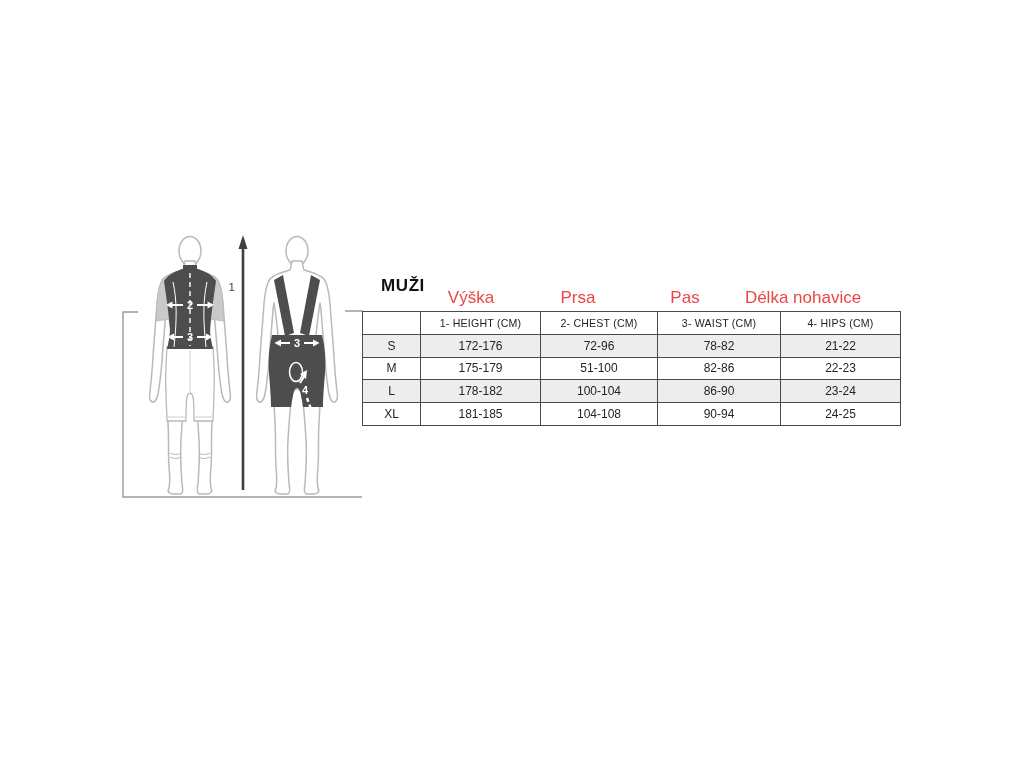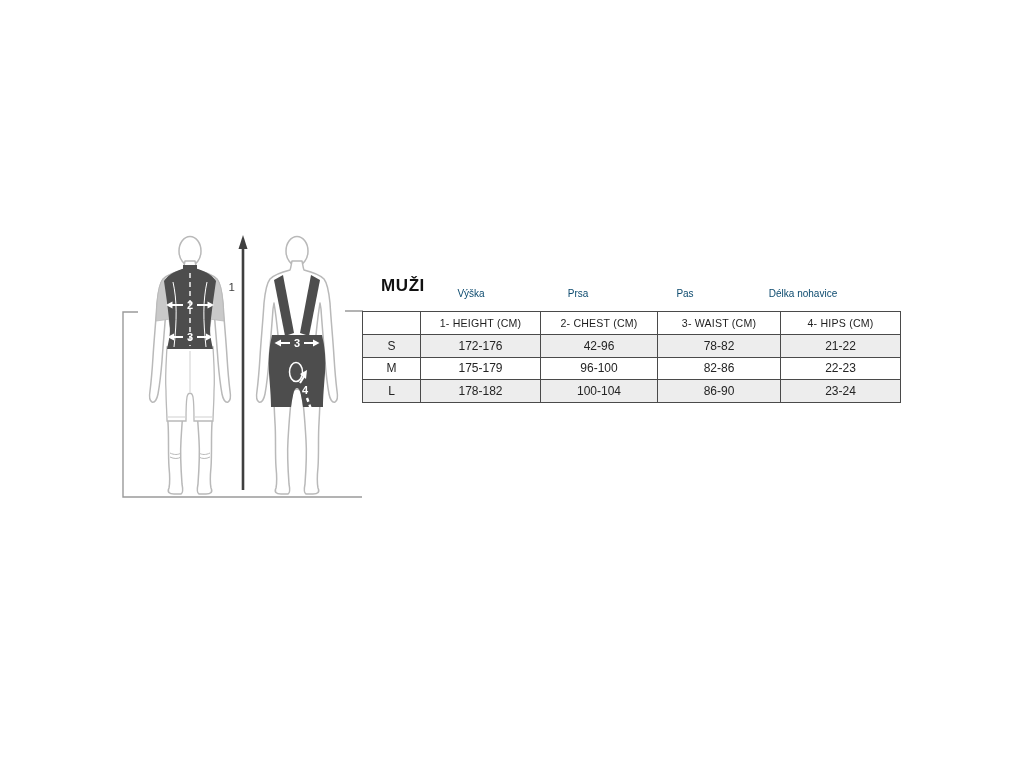--- a/index.html
+++ b/index.html
@@ -7,21 +7,21 @@
     position:relative;width:1024px;height:768px;background:#ffffff;
     font-family:"Liberation Sans",sans-serif;color:#222;overflow:hidden;
   }
   .figure-svg{position:absolute;left:105px;top:225px;}
   .muzi-title{
     position:absolute;left:362px;top:276px;font-size:17px;font-weight:700;
     letter-spacing:.6px;color:#111;margin-left:19px;
   }
   .col-head{
     position:absolute;top:288px;transform:translateX(-50%);
-    font-size:10px;color:#0c4a6e;white-space:nowrap;
+    font-size:17px;color:#ef4444;white-space:nowrap;
   }
   .size-table{
     position:absolute;left:362px;top:311px;border-collapse:collapse;
     table-layout:fixed;width:538px;
   }
   .size-table td{
     border:1.6px solid #4a4a4a;text-align:center;vertical-align:middle;
     height:21.8px;padding:0;font-size:12px;color:#242424;background:#ffffff;
   }
   .size-table td.sub{font-size:10.6px;letter-spacing:.2px;color:#1e1e1e;}
@@ -144,33 +144,40 @@
         <td class="sub">1- HEIGHT (CM)</td>
         <td class="sub">2- CHEST (CM)</td>
         <td class="sub">3- WAIST (CM)</td>
         <td class="sub">4- HIPS (CM)</td>
       </tr>
     </thead>
     <tbody>
       <tr>
         <td>S</td>
         <td>172-176</td>
-        <td>42-96</td>
+        <td>72-96</td>
         <td>78-82</td>
         <td>21-22</td>
       </tr>
       <tr>
         <td>M</td>
         <td>175-179</td>
-        <td>96-100</td>
+        <td>51-100</td>
         <td>82-86</td>
         <td>22-23</td>
       </tr>
       <tr>
         <td>L</td>
         <td>178-182</td>
         <td>100-104</td>
         <td>86-90</td>
         <td>23-24</td>
       </tr>
+      <tr>
+        <td>XL</td>
+        <td>181-185</td>
+        <td>104-108</td>
+        <td>90-94</td>
+        <td>24-25</td>
+      </tr>
     </tbody>
   </table>
 </div>
 
 </body></html>

